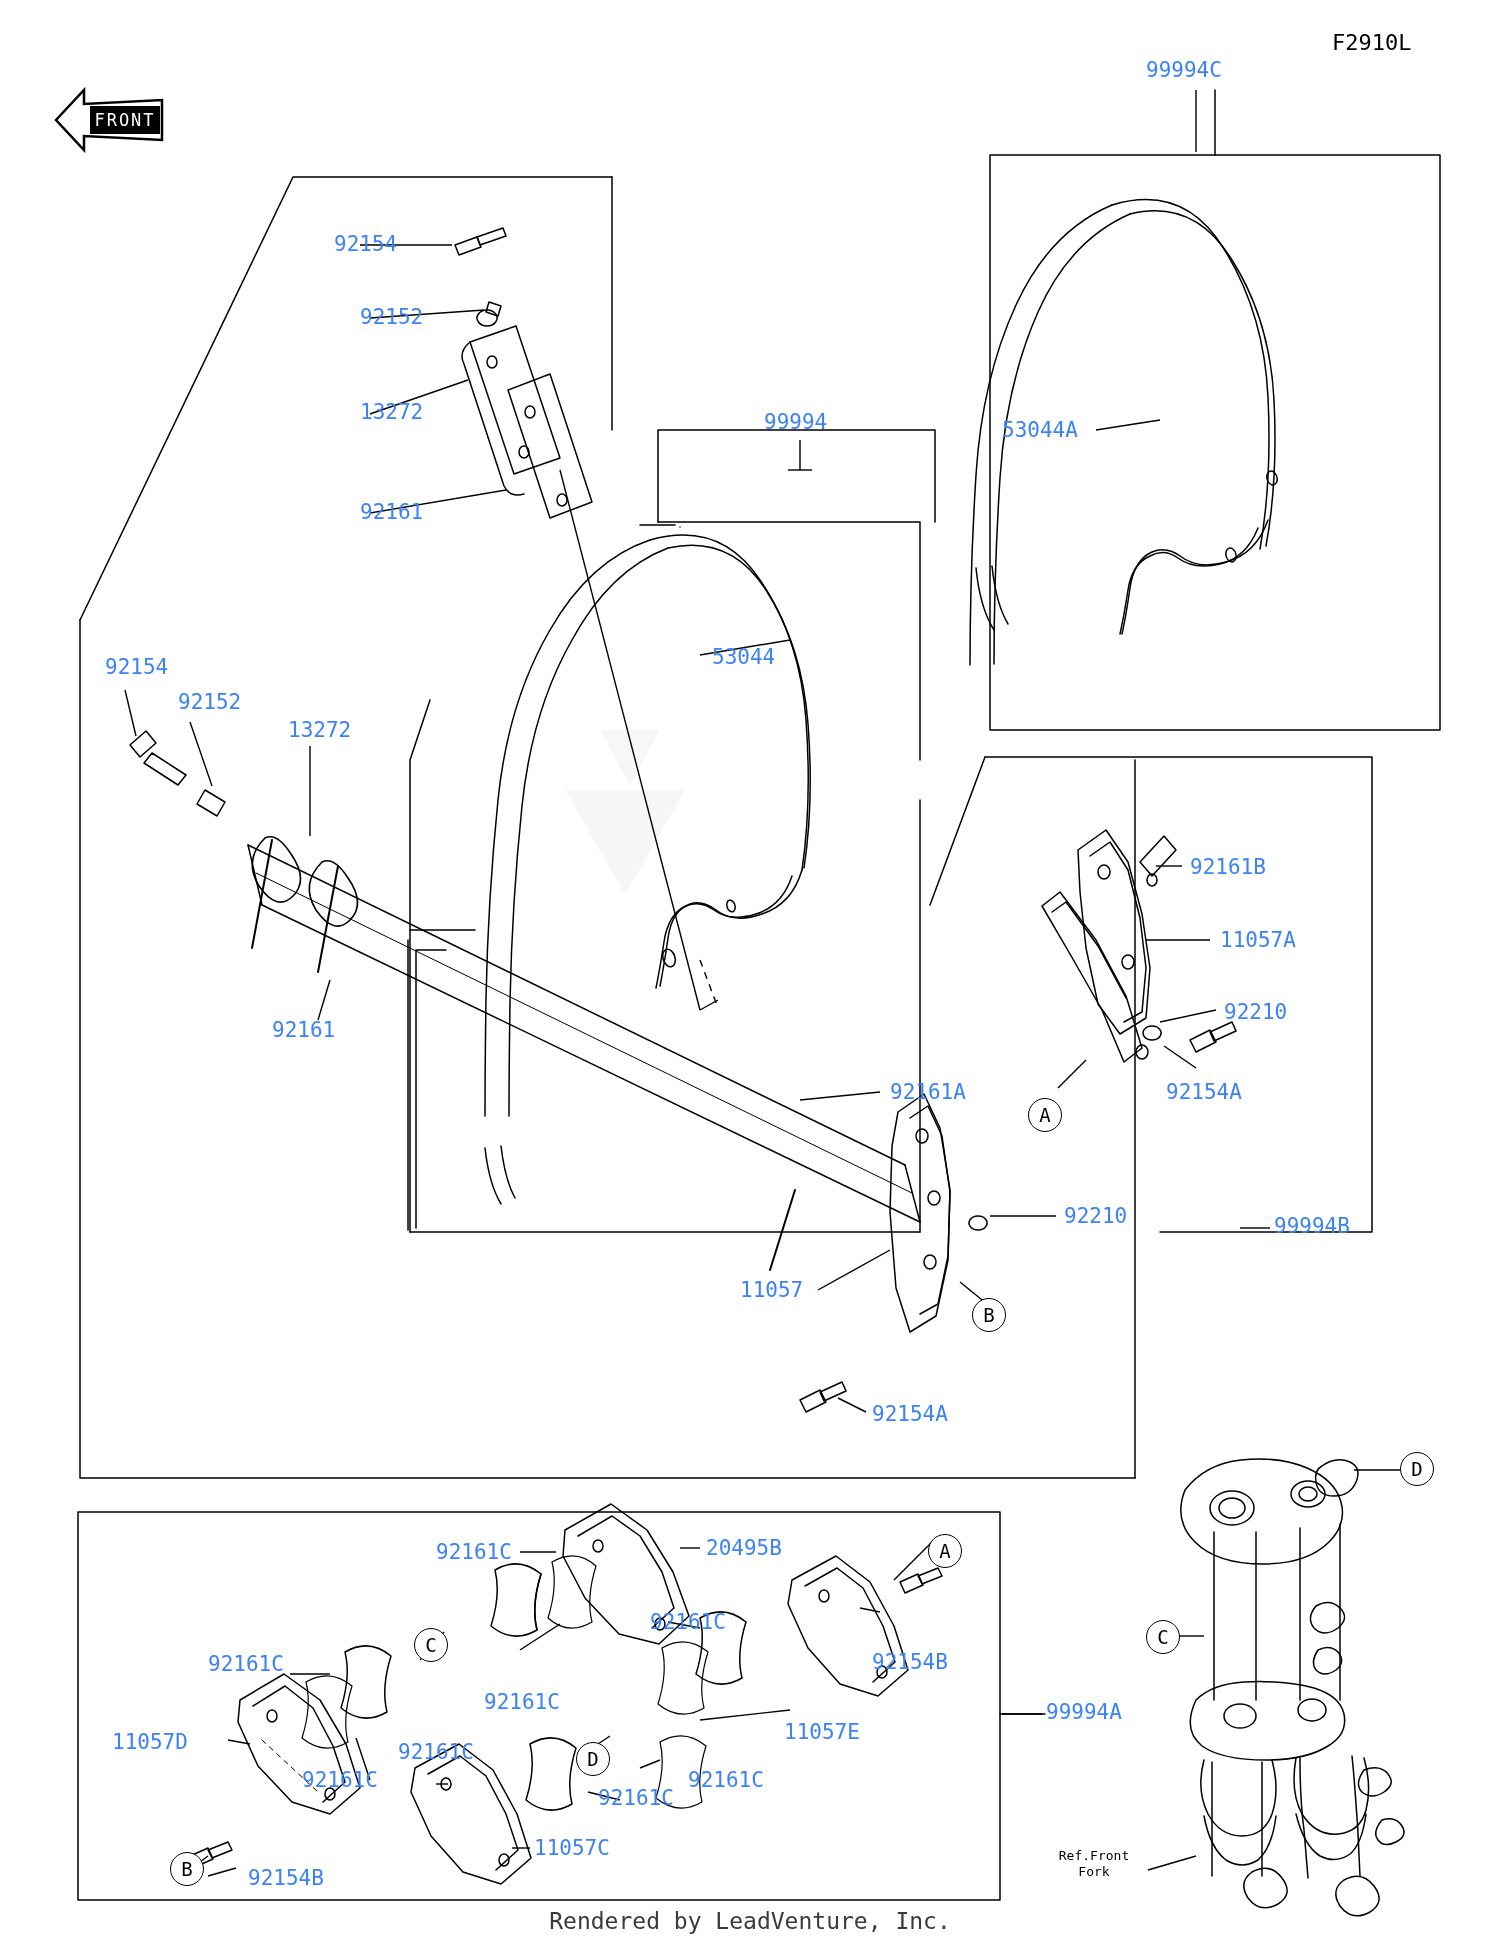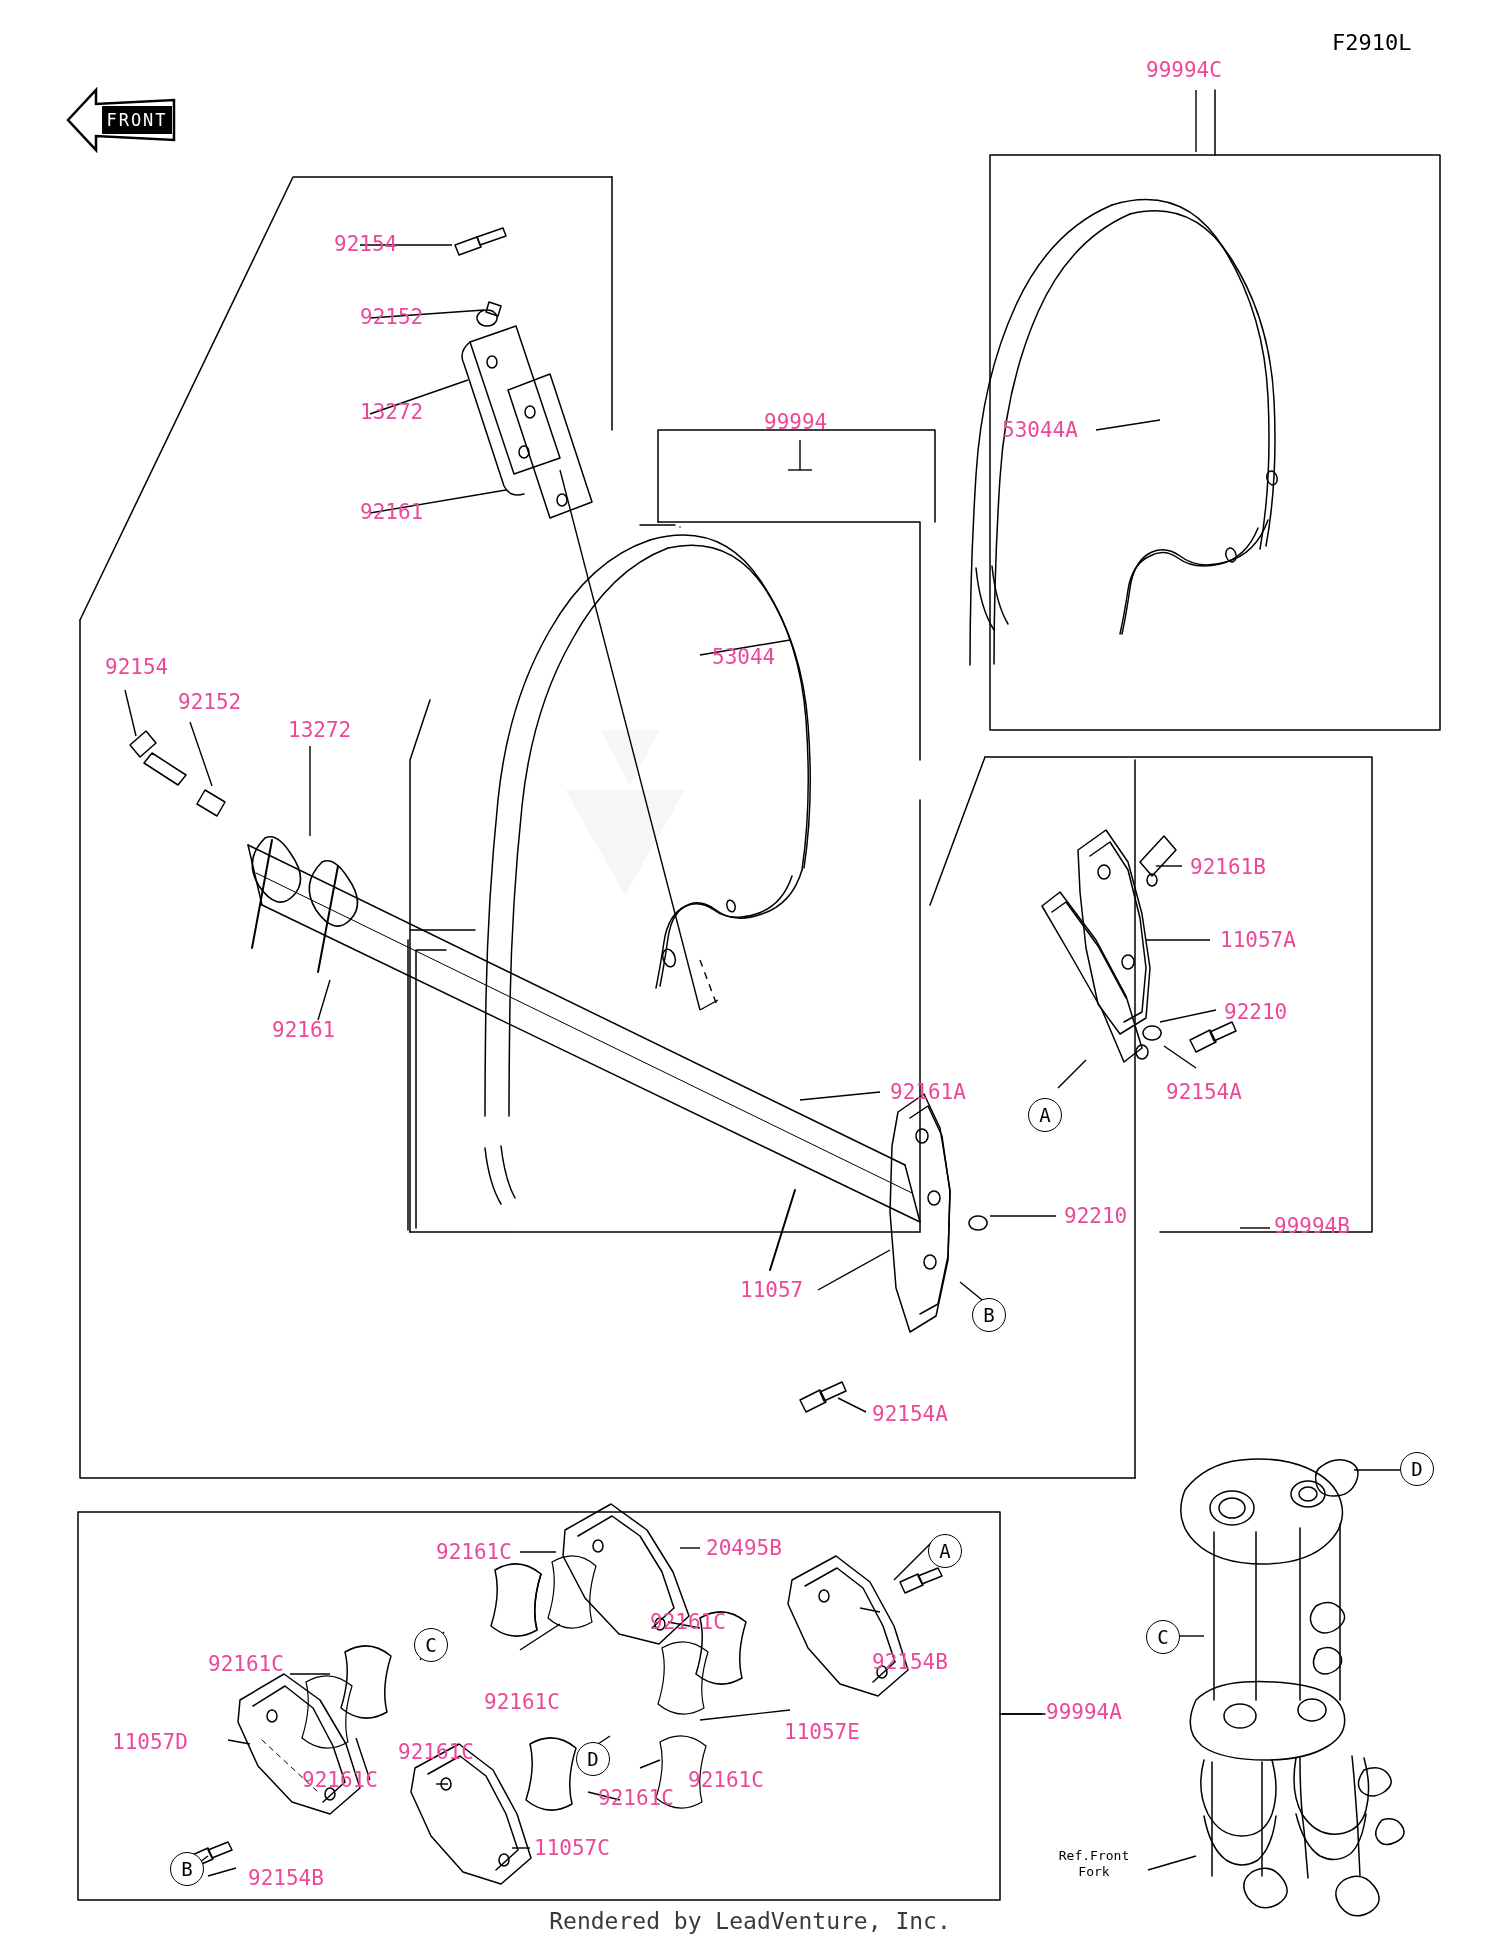--- a/index.html
+++ b/index.html
@@ -11,38 +11,38 @@
     font-family: "DejaVu Sans Mono", monospace;
     position: relative;
     overflow: hidden;
   }
   #sheet { position: absolute; inset: 0; }
   svg.layer { position: absolute; top: 0; left: 0; width: 1500px; height: 1938px; }
   .lbl {
     position: absolute;
     font-family: "DejaVu Sans Mono", monospace;
     font-size: 21px;
-    color: #ec4899;
+    color: #3b82f6;
     white-space: nowrap;
     letter-spacing: 0px;
   }
   .code-tr { position: absolute; font-size: 22px; font-family: "DejaVu Sans Mono", monospace; }
   .circ {
     position: absolute;
     width: 34px; height: 34px;
     border: 1.6px solid #000;
     border-radius: 50%;
     font-family: "DejaVu Sans Mono", monospace;
     font-size: 19px;
     display: flex; align-items: center; justify-content: center;
     background: #fff;
   }
   .front-badge {
     position: absolute;
-    left: 62px; top: 78px;
+    left: 50px; top: 78px;
     width: 100px; height: 72px;
   }
   .front-badge svg { display:block; }
   .wm {
     position: absolute;
     font-family: "DejaVu Sans", sans-serif;
     color: #efefef;
     letter-spacing: 14px;
     font-size: 30px;
     font-weight: 700;

